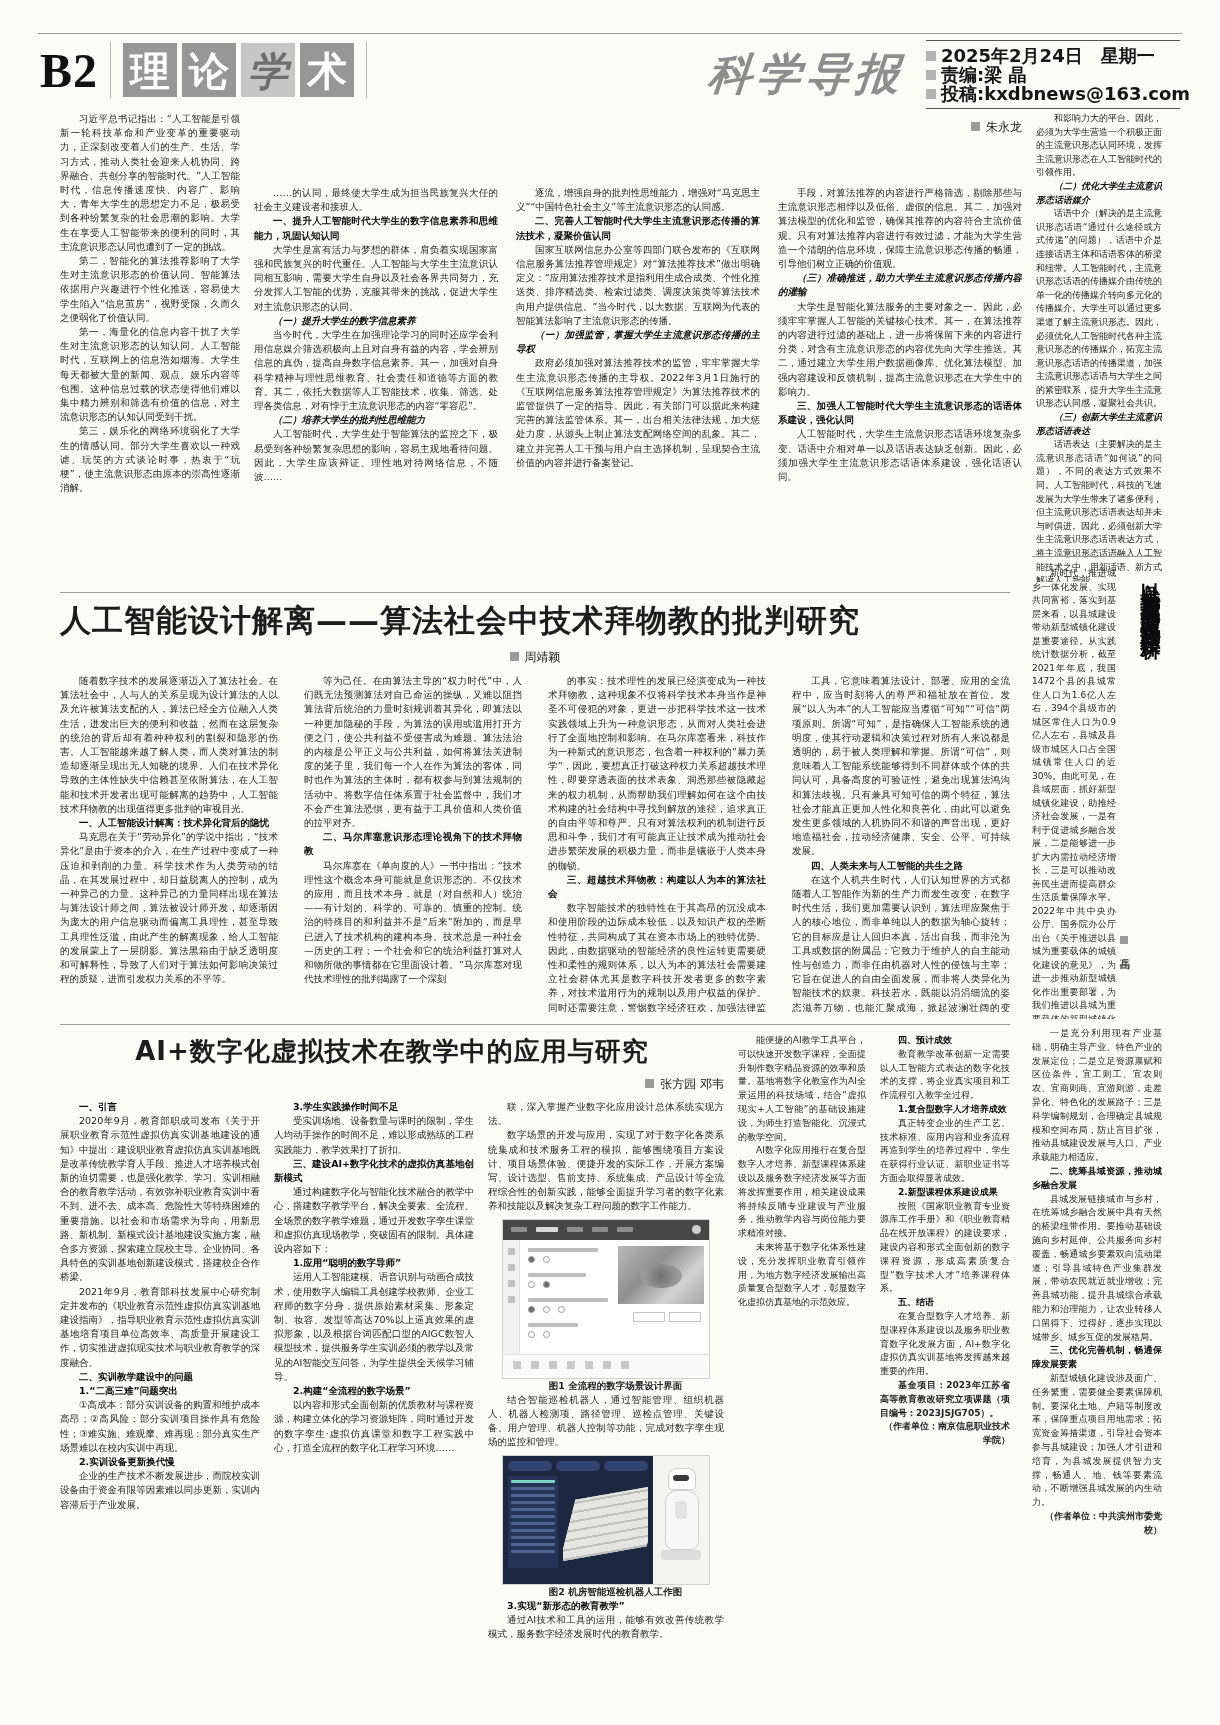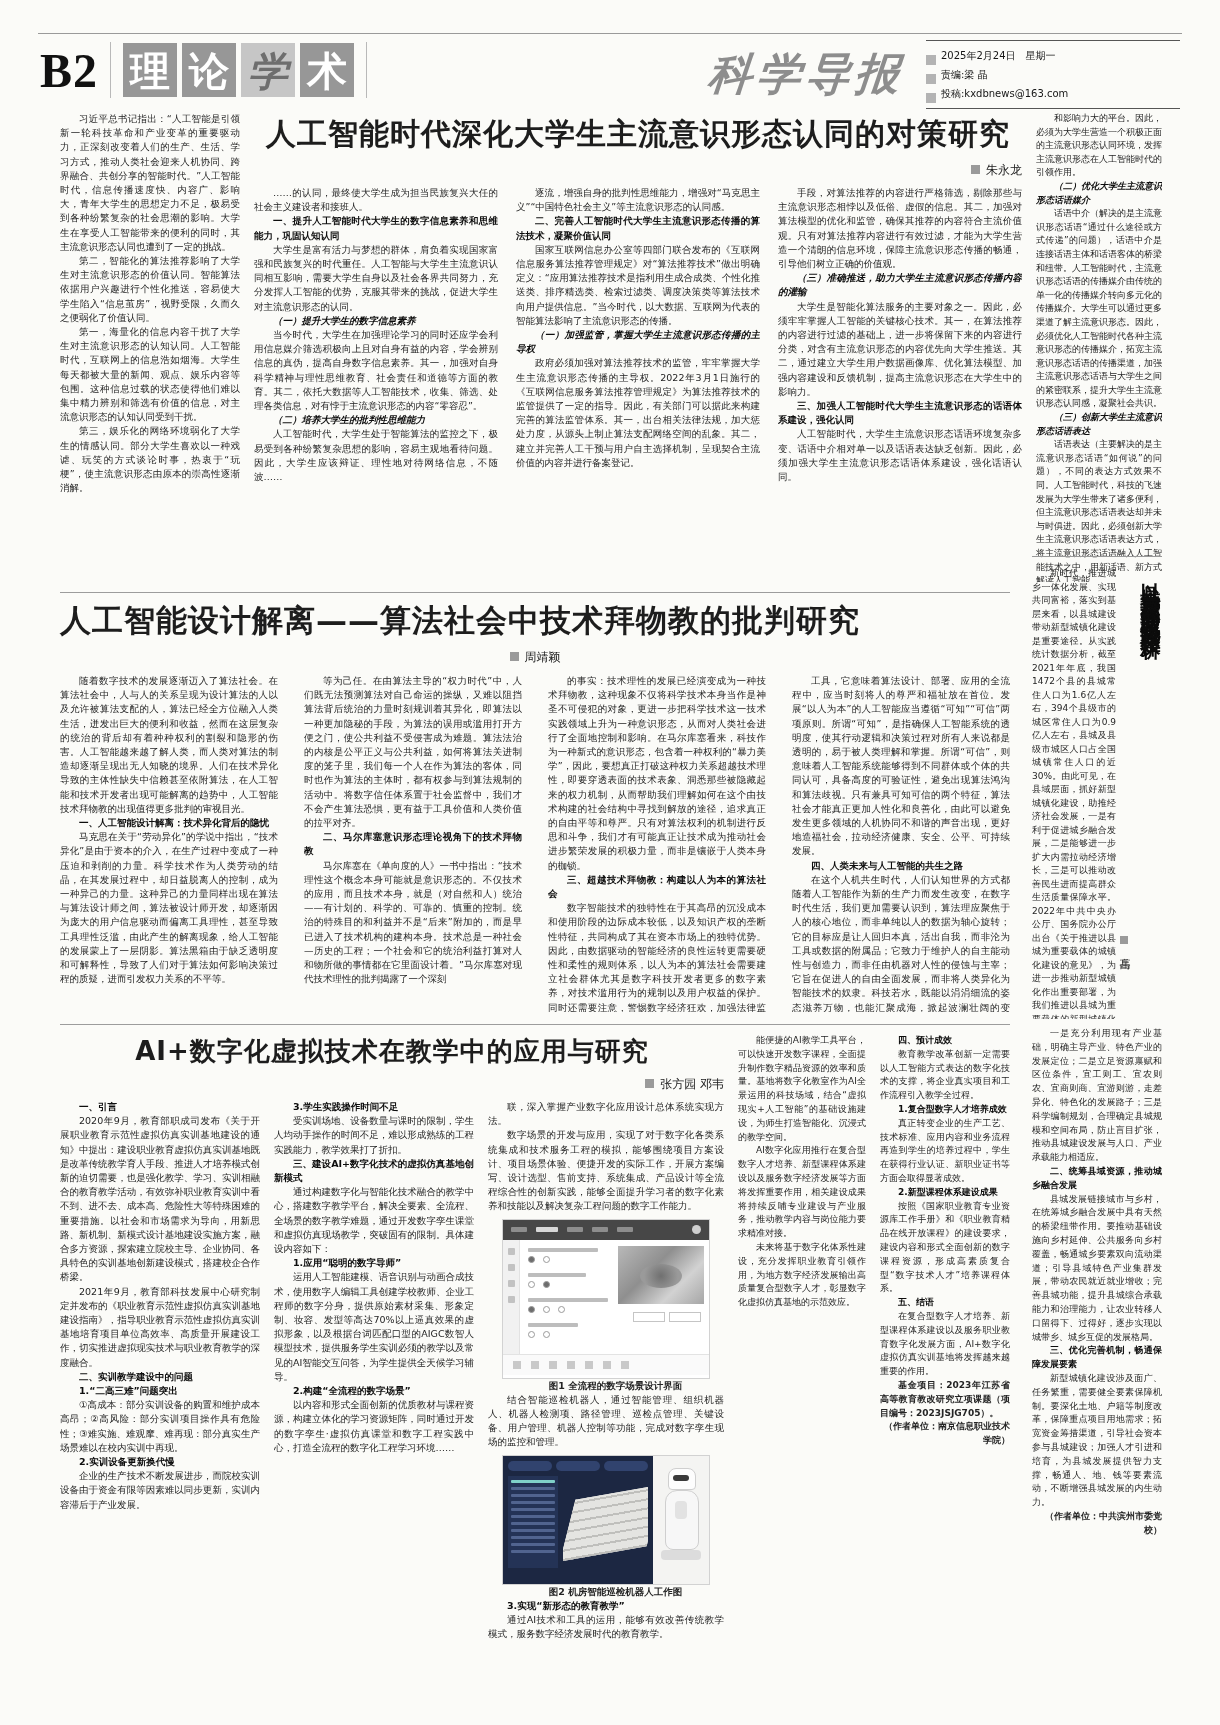--- a/index.html
+++ b/index.html
@@ -12,21 +12,21 @@
   .edition{font-family:"Liberation Serif","DejaVu Serif",serif;font-size:48px;font-weight:bold;letter-spacing:1px;color:#111;}
   .vsep{width:1px;height:56px;background:#b9b9b9;}
   .blocks{display:flex;gap:5px;align-items:center;}
   .blk{width:54px;height:54px;background:#979797;color:#fff;font-size:40px;font-weight:bold;
        text-align:center;line-height:56px;}
   .blk.script{background:#c6c6c6;color:#6e6e6e;font-style:italic;font-family:"DejaVu Serif",serif;}
   .hdr-right{position:absolute;right:0;top:0;display:flex;align-items:center;gap:22px;}
   .masthead{font-family:"DejaVu Serif","Liberation Serif",serif;font-style:italic;font-weight:bold;
             font-size:44px;color:#8d8d8d;letter-spacing:5px;transform:skewX(-5deg);}
   .pubinfo{border-top:1.5px solid #555;border-bottom:1.5px solid #555;padding:5px 2px 5px 0;width:252px;}
-  .pubrow{font-size:10px;font-weight:normal;line-height:19px;color:#151515;display:flex;align-items:flex-end;white-space:nowrap;}
+  .pubrow{font-size:18px;font-weight:bold;line-height:19px;color:#151515;display:flex;align-items:center;white-space:nowrap;}
   .sqm{display:inline-block;width:10px;height:10px;background:#b3b3b3;margin-right:5px;flex:0 0 auto;}
   
   .txt{font-size:9.5px;line-height:14.2px;text-align:justify;color:#242424;overflow:hidden;}
   .txt .para{margin:0;text-indent:2em;}
   .txt .para.h1{font-weight:bold;color:#0d0d0d;}
   .txt .para.h2{font-weight:bold;font-style:italic;color:#0d0d0d;}
   .txt .para.h3{font-weight:bold;color:#0d0d0d;}
   .txt .para.end{text-align:right;text-indent:0;font-weight:bold;}
   .txt .para.fund{font-weight:bold;}
   .rule{position:absolute;left:60px;width:950px;border-top:1px solid #9c9c9c;}
@@ -155,21 +155,20 @@
   <div class="art1">
     <div class="a1-left txt">
 
     <p class="para">习近平总书记指出：“人工智能是引领新一轮科技革命和产业变革的重要驱动力，正深刻改变着人们的生产、生活、学习方式，推动人类社会迎来人机协同、跨界融合、共创分享的智能时代。”人工智能时代，信息传播速度快、内容广、影响大，青年大学生的思想定力不足，极易受到各种纷繁复杂的社会思潮的影响。大学生在享受人工智能带来的便利的同时，其主流意识形态认同也遭到了一定的挑战。</p>
         <p class="para">第二，智能化的算法推荐影响了大学生对主流意识形态的价值认同。智能算法依据用户兴趣进行个性化推送，容易使大学生陷入“信息茧房”，视野受限，久而久之便弱化了价值认同。</p>
         <p class="para">第一，海量化的信息内容干扰了大学生对主流意识形态的认知认同。人工智能时代，互联网上的信息浩如烟海。大学生每天都被大量的新闻、观点、娱乐内容等包围。这种信息过载的状态使得他们难以集中精力辨别和筛选有价值的信息，对主流意识形态的认知认同受到干扰。</p>
         <p class="para">第三，娱乐化的网络环境弱化了大学生的情感认同。部分大学生喜欢以一种戏谑、玩笑的方式谈论时事，热衷于“玩梗”，使主流意识形态由原本的崇高性逐渐消解。</p>
       </div>
     <div class="a1-mid">
       <div class="a1-titlebox">
-        <div class="a1-title">人工智能时代深化大学生主流意识形态认同的对策研究</div>
         <div class="byline"><span class="sq"></span><span>朱永龙</span></div>
       </div>
       <div class="a1-cols">
         <div class="col txt">
 
         <p class="para">……的认同，最终使大学生成为担当民族复兴大任的社会主义建设者和接班人。</p>
             <p class="para h1">一、提升人工智能时代大学生的数字信息素养和思维能力，巩固认知认同</p>
             <p class="para">大学生是富有活力与梦想的群体，肩负着实现国家富强和民族复兴的时代重任。人工智能与大学生主流意识认同相互影响，需要大学生自身以及社会各界共同努力，充分发挥人工智能的优势，克服其带来的挑战，促进大学生对主流意识形态的认同。</p>
             <p class="para h2">（一）提升大学生的数字信息素养</p>
             <p class="para">当今时代，大学生在加强理论学习的同时还应学会利用信息媒介筛选积极向上且对自身有益的内容，学会辨别信息的真伪，提高自身数字信息素养。其一，加强对自身科学精神与理性思维教育、社会责任和道德等方面的教育。其二，依托大数据等人工智能技术，收集、筛选、处理各类信息，对有悖于主流意识形态的内容“零容忍”。</p>

